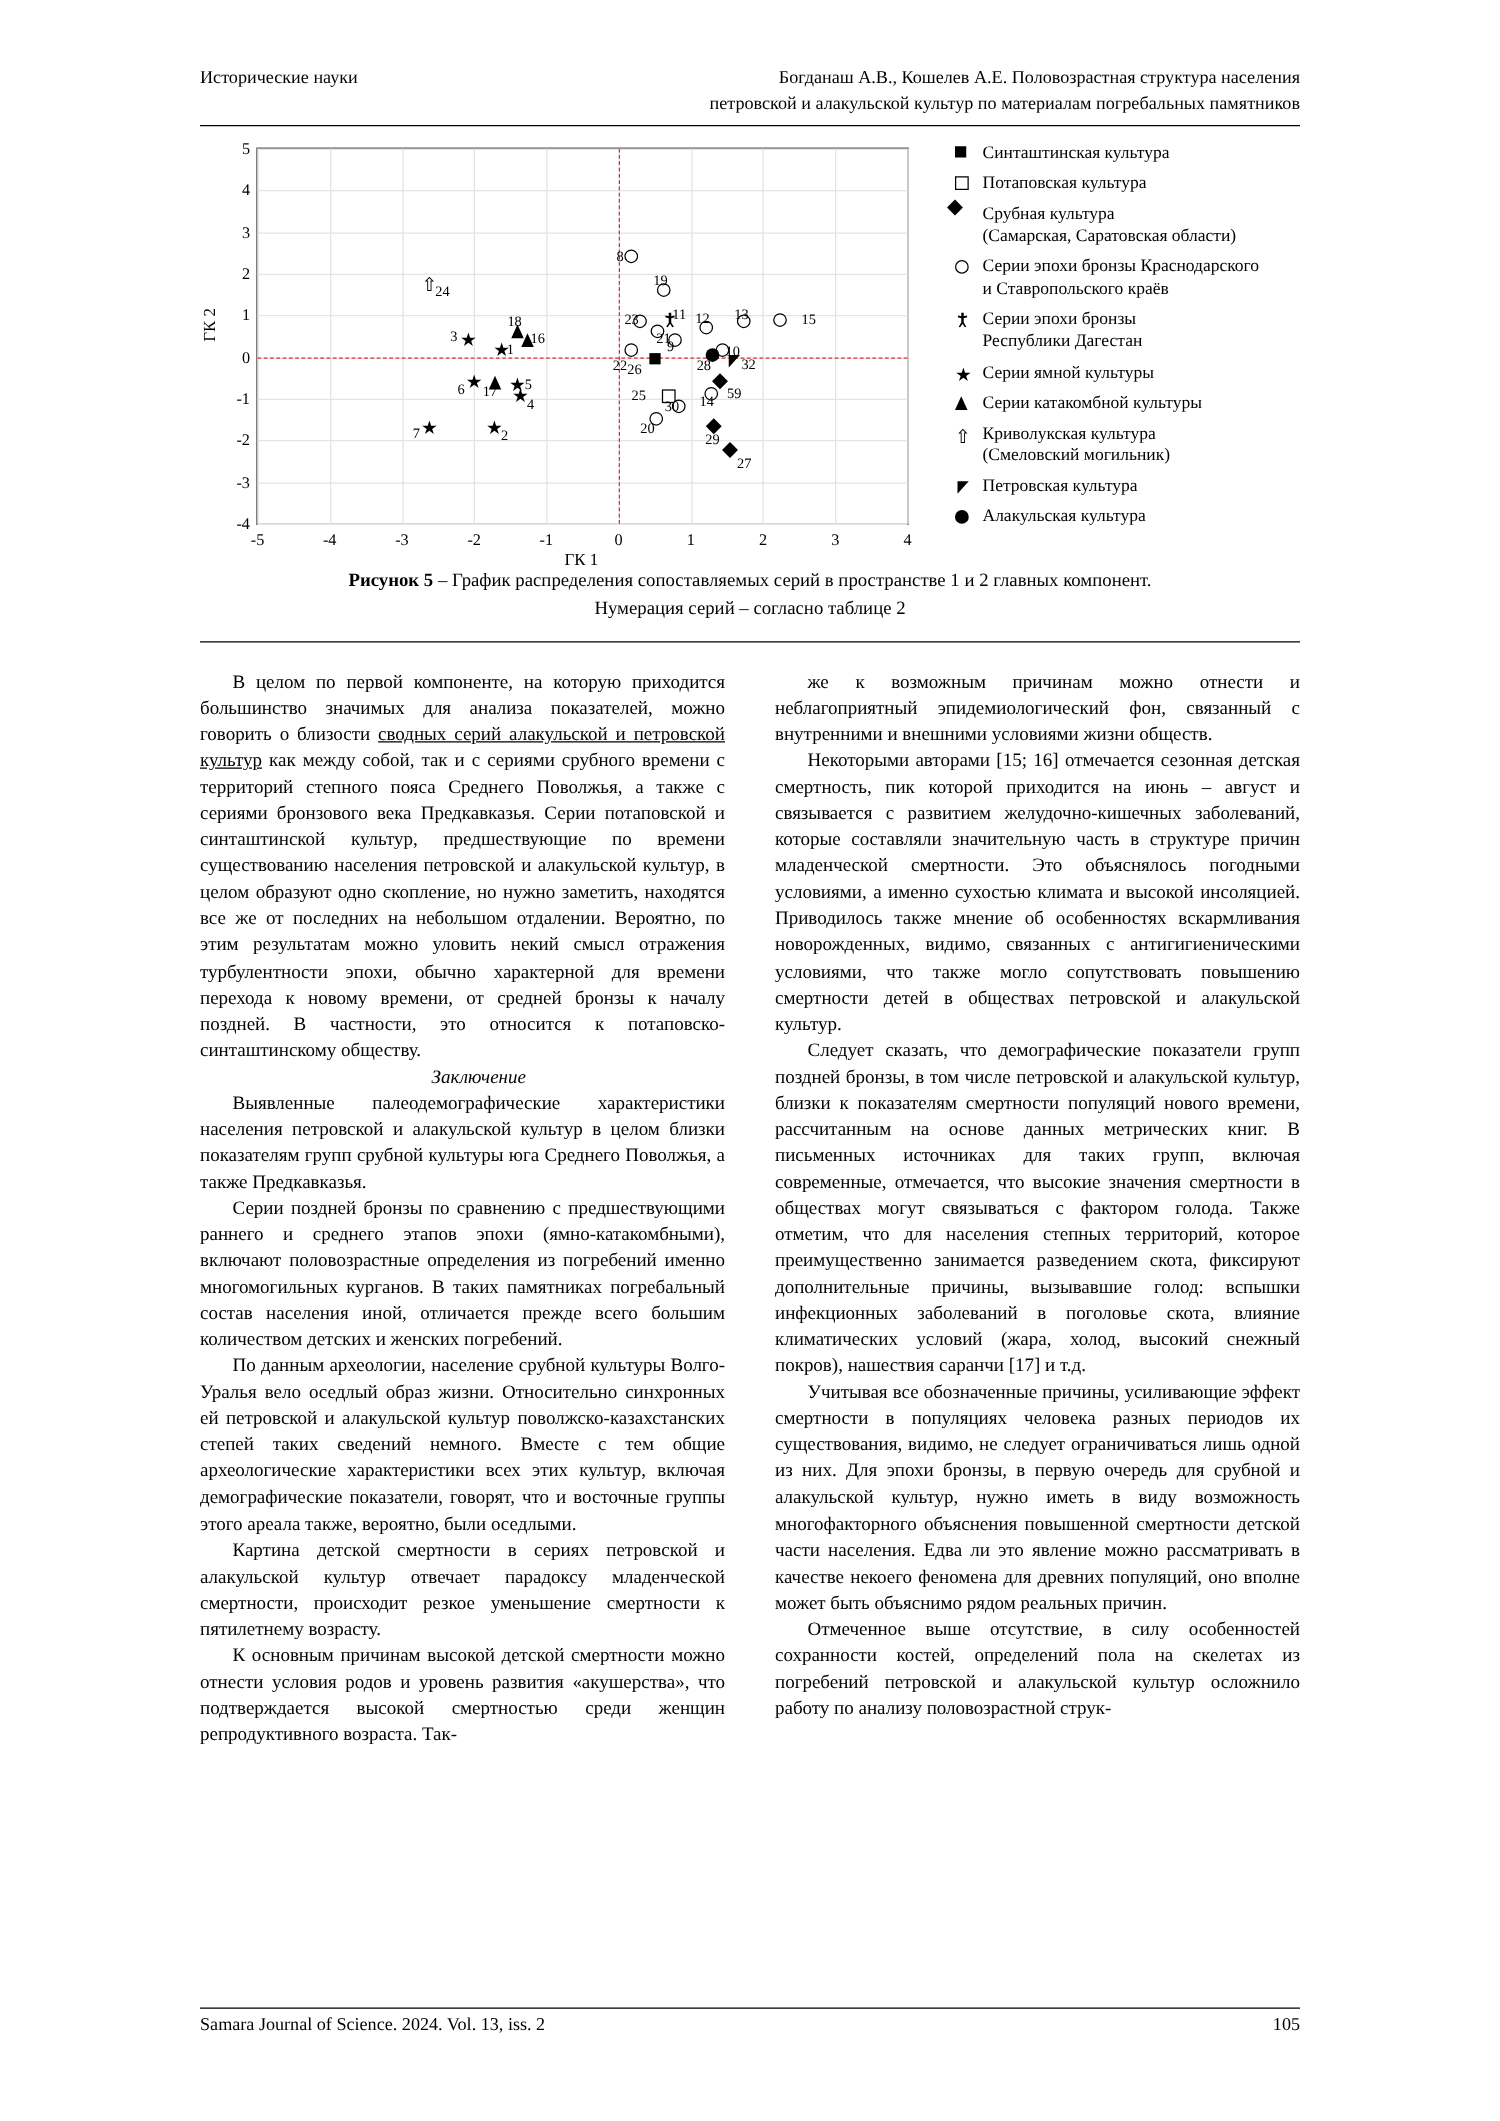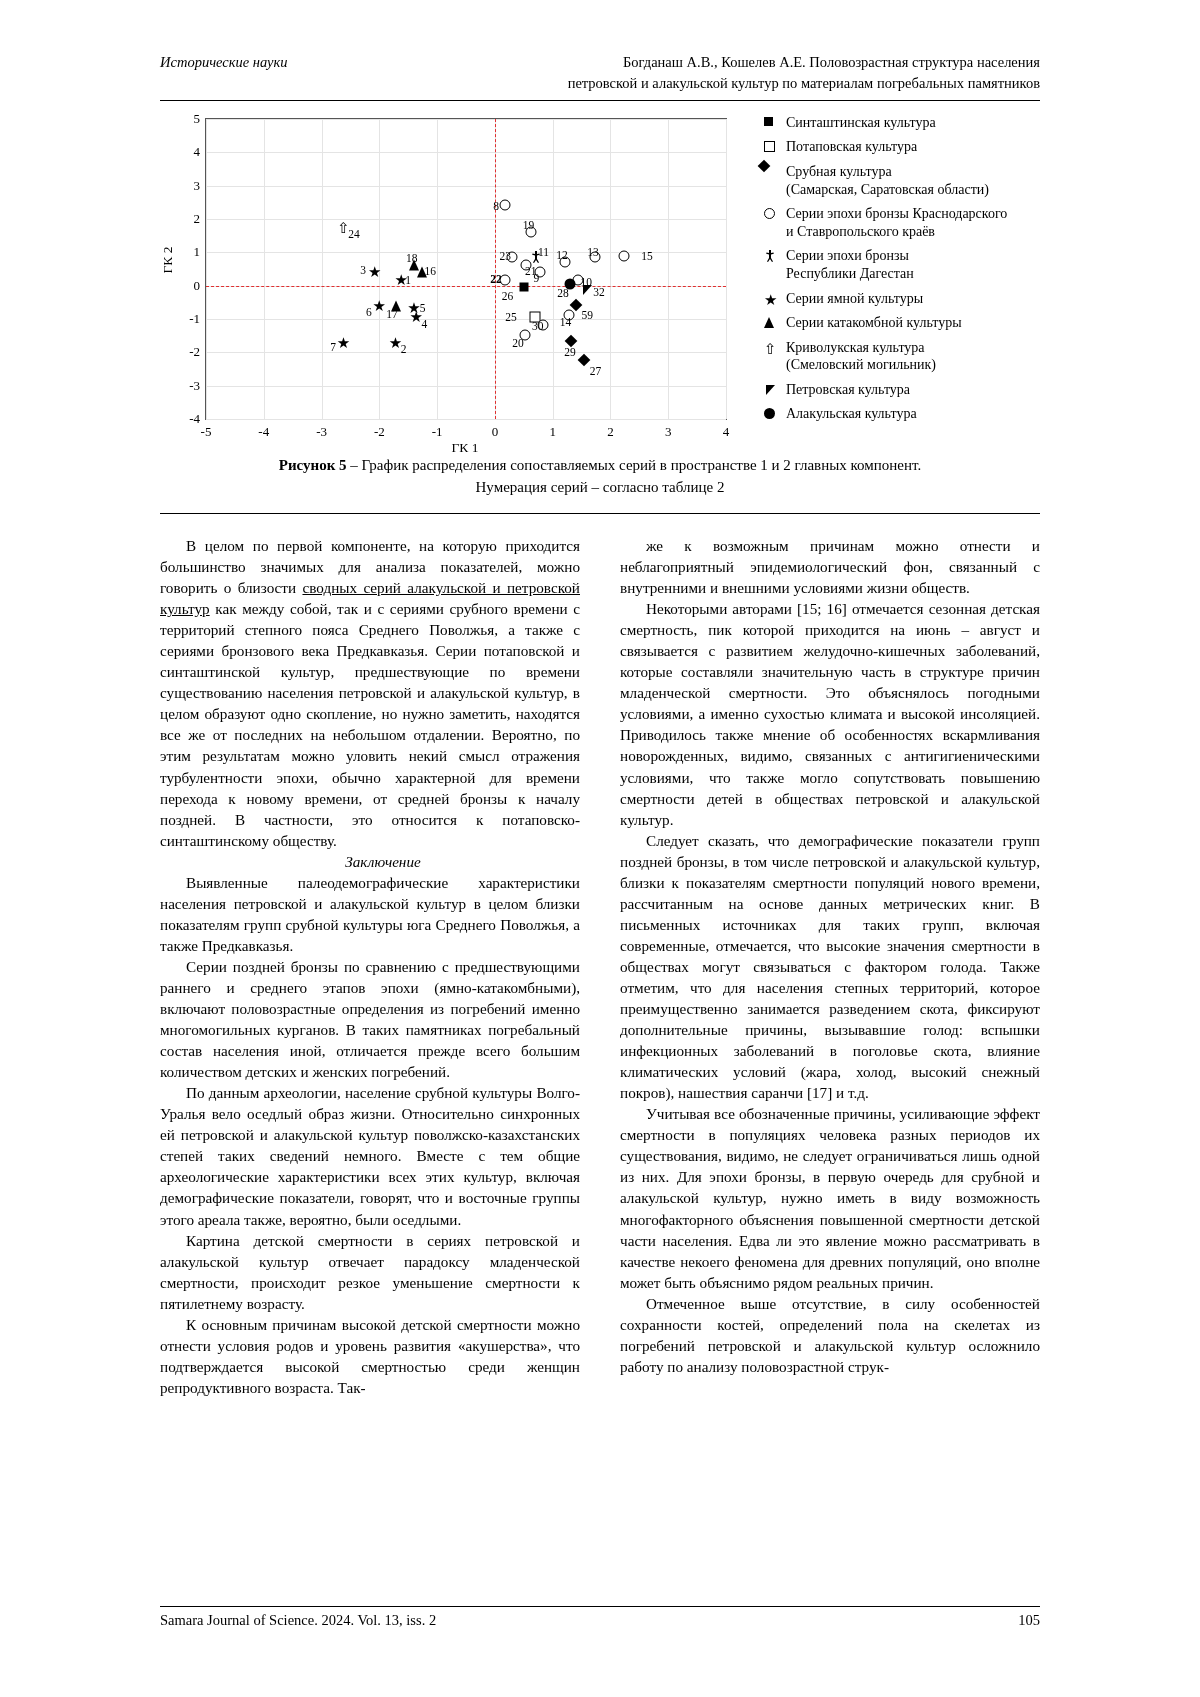--- a/index.html
+++ b/index.html
@@ -1,21 +1,21 @@
 <!DOCTYPE html>
 <html><head>
 <meta charset="utf-8">
 <style>
   html,body{margin:0;padding:0;background:#ffffff;}
   body{width:1200px;height:1697px;font-family:"Liberation Serif",serif;color:#000;position:relative;}
   .page{position:absolute;left:0;top:0;width:1200px;height:1697px;}
 
   
   .hdr{position:absolute;left:160px;top:52px;width:880px;display:flex;justify-content:space-between;align-items:flex-start;}
-  .hdr-left{font-style:italic;font-size:14.5px;line-height:1.45;width:150px;}
+  .hdr-left{font-size:14.5px;line-height:1.45;width:150px;}
   .hdr-right{font-size:14.5px;line-height:1.45;text-align:right;flex:1;}
   .hdr-rule{position:absolute;left:160px;top:100px;width:880px;border-bottom:1px solid #000;}
 
   
   .figwrap{position:absolute;left:160px;top:110px;width:880px;height:400px;}
   .plotbox{position:absolute;left:45px;top:8px;width:520px;height:300px;border:1px solid #555;background:#fff;}
   .gridv,.gridh{position:absolute;background:#e4e4e4;}
   .gridv{width:1px;top:0;bottom:0;}
   .gridh{height:1px;left:0;right:0;}
   .axis-red-v{position:absolute;top:0;bottom:0;width:0;border-left:1px dashed #e03030;}
@@ -204,21 +204,21 @@
           <div class="m-ci-o"></div>
         </div>
         <div class="pt-label" style="left: 312px; top: 224px;">20</div>
         <div class="pt" style="left: 320.089px; top: 146px;">
           <div class="m-ci-o"></div>
         </div>
         <div class="pt-label" style="left: 324.711px; top: 152px;">21</div>
         <div class="pt" style="left: 299.289px; top: 160.667px;">
           <div class="m-ci-o"></div>
         </div>
-        <div class="pt-label" style="left: 290.044px; top: 160px; font-weight: bold;">22</div>
+        <div class="pt-label" style="left: 290.044px; top: 174px;">22</div>
         <div class="pt" style="left: 306.222px; top: 138px;">
           <div class="m-ci-o"></div>
         </div>
         <div class="pt-label" style="left: 299.289px; top: 137.333px;">23</div>
         <div class="pt" style="left: 137.511px; top: 109.333px;">
           <div class="m-arrow">⇧</div>
         </div>
         <div class="pt-label" style="left: 147.911px; top: 115px;">24</div>
         <div class="pt" style="left: 329.333px; top: 198.333px;">
           <div class="m-sq-o"></div>

